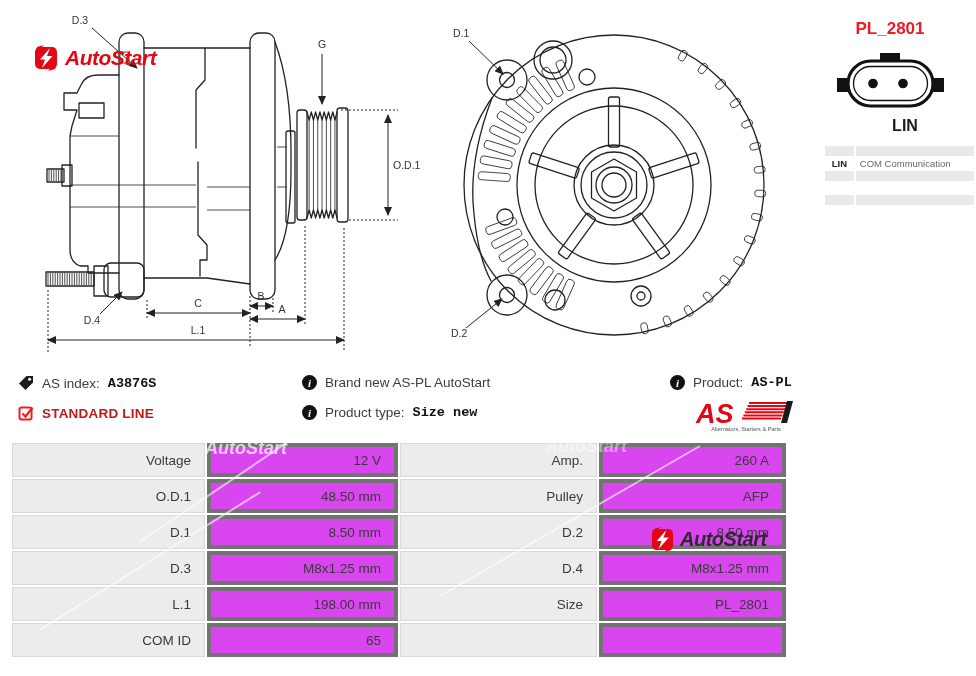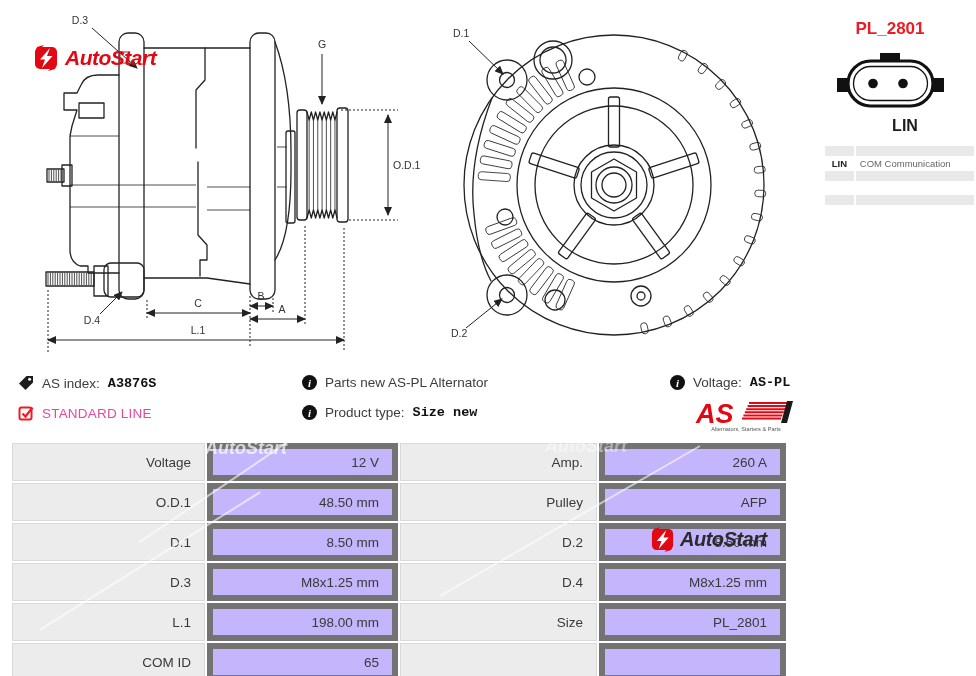--- a/index.html
+++ b/index.html
@@ -25,27 +25,27 @@
   .pintable td{height:10px;font-size:9.5px;padding:0 4px;vertical-align:middle;}
   .pintable tr.g td{background:#e9e9e9;}
   .pintable td.pin{width:22px;text-align:center;font-weight:bold;color:#222;}
   .pintable td.desc{width:120px;color:#666;}
   
   .inforow{position:absolute;display:flex;align-items:center;gap:8px;font-size:13.5px;color:#3d3d3d;}
   .inforow b{color:#111;font-family:Liberation Mono, monospace;}
   .iicon{display:inline-flex;width:15px;height:15px;border-radius:50%;background:#111;color:#fff;
          align-items:center;justify-content:center;font-family:"Liberation Serif",serif;
          font-style:italic;font-weight:bold;font-size:11px;flex:0 0 auto;}
-  .stdline{color:#ec4899;font-weight:normal;letter-spacing:.2px;text-align:center;}
+  .stdline{color:#b91c1c;font-weight:bold;letter-spacing:.2px;text-align:center;}
   .aslogo{position:absolute;left:695px;top:398px;}
   
   .spec{position:absolute;left:10px;top:441px;width:778px;border-collapse:separate;border-spacing:2px;}
   .spec td{height:26px;font-size:13.5px;padding:0 13px 0 12px;text-align:right;vertical-align:middle;color:#3a3a3a;}
   .spec td.lab{background:#ececec;border:1px solid #d9d9d9;}
-  .spec td.val{background:#c4b5fd;border:6px solid #737373;}
+  .spec td.val{background:#d946ef;border:4px solid #737373;}
   
   .wm-logo{position:absolute;left:650px;top:527px;display:flex;align-items:center;gap:5px;z-index:5;}
   .wm-logo .txt{font-size:20px;font-weight:bold;font-style:italic;color:#2b2b2b;letter-spacing:-.5px;}
   .wm-txt{position:absolute;font-style:italic;font-weight:bold;color:rgba(255,255,255,.7);
           font-size:18px;z-index:4;pointer-events:none;}
   .wm-line{position:absolute;height:2px;background:rgba(255,255,255,.6);z-index:4;pointer-events:none;}
 </style>
 </head>
 <body>
 
@@ -251,26 +251,26 @@
     <svg width="16" height="16" viewBox="0 0 16 16">
       <path d="M1,8.5 L8.5,1 H15 V7.5 L7.5,15 z" fill="#1c1c1c"></path>
       <circle cx="11.6" cy="4.2" r="1.5" fill="#fff"></circle>
     </svg>
     <span>AS index:</span>
     <b>A3876S</b>
   </div>
 
   <div class="inforow" style="left:302px;top:375px;">
     <span class="iicon">i</span>
-    <span>Parts new AS-PL Alternator</span>
+    <span>Brand new AS-PL AutoStart</span>
   </div>
 
   <div class="inforow" style="left:670px;top:375px;">
     <span class="iicon">i</span>
-    <span>Voltage:</span>
+    <span>Product:</span>
     <b>AS-PL</b>
   </div>
 
   <div class="inforow" style="left:18px;top:405px;">
     <svg width="16" height="16" viewBox="0 0 16 16">
       <rect x="1.5" y="2.5" width="12" height="12" rx="2" fill="none" stroke="#ed1c24" stroke-width="2"></rect>
       <polyline points="4.5,8.5 7.5,11.5 14.5,2.5" fill="none" stroke="#ed1c24" stroke-width="2.2"></polyline>
     </svg>
     <span class="stdline">STANDARD LINE</span>
   </div>

